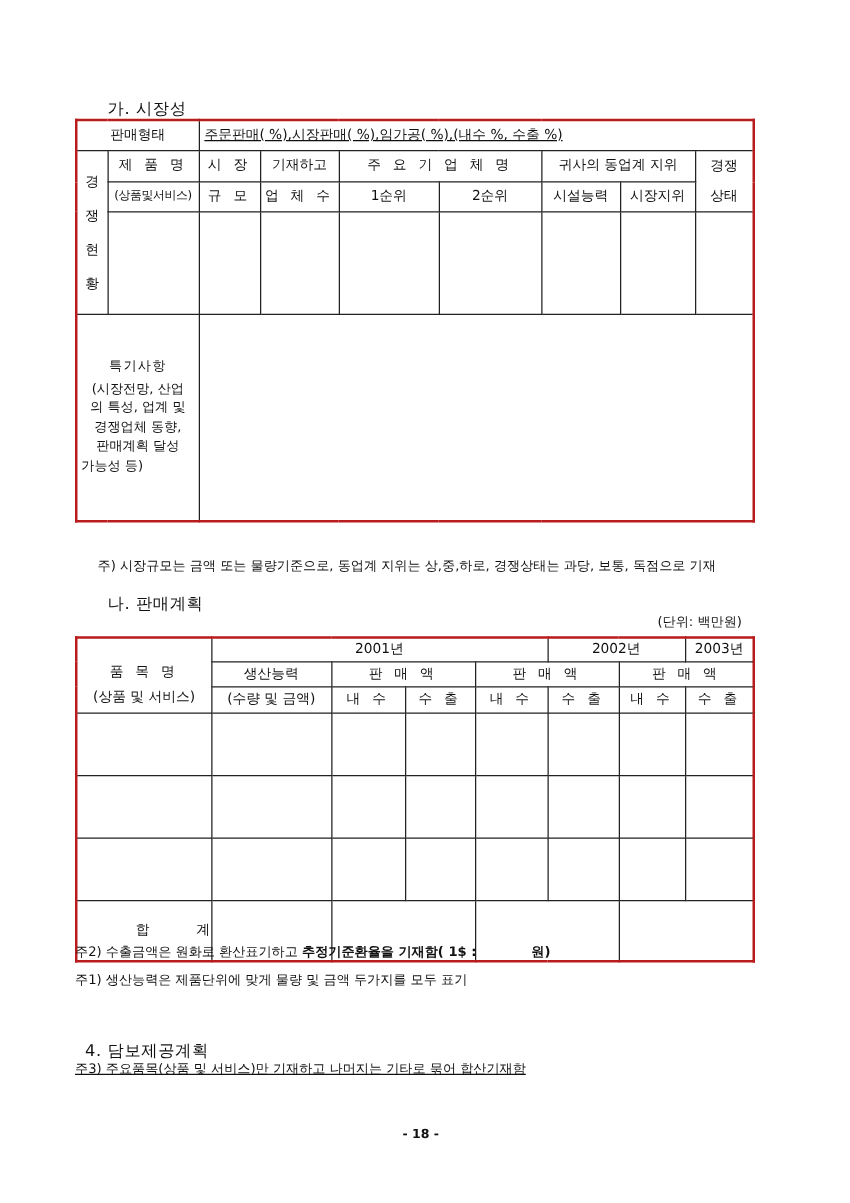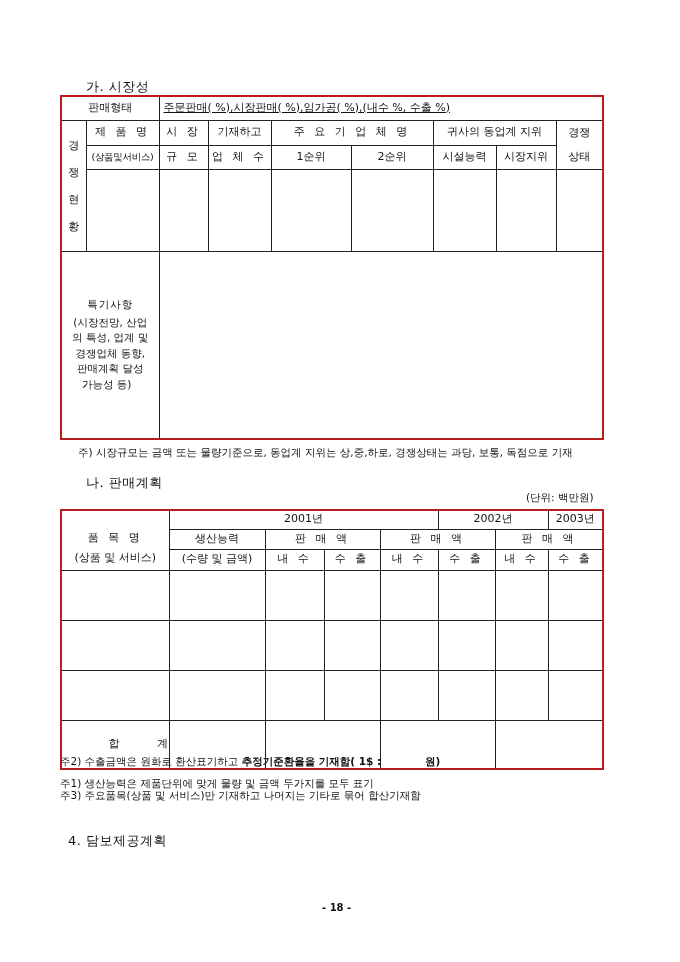--- a/index.html
+++ b/index.html
@@ -70,28 +70,28 @@
   <tr style="height:82px">
     <td></td>
     <td></td>
     <td></td>
     <td></td>
     <td></td>
     <td></td>
     <td></td>
     <td></td>
   </tr>
-  <tr style="height:188px">
+  <tr style="height:166px">
     <td colspan="2" class="special">
       <div style="margin-bottom:2px;letter-spacing:1px">특기사항</div>
       <div>(시장전망, 산업</div>
       <div>의 특성, 업계 및</div>
       <div>경쟁업체 동향,</div>
       <div>판매계획 달성</div>
-      <div style="text-align:left;padding-left:20px">가능성 등)</div>
+      <div style="text-align:left;padding-left:3px">가능성 등)</div>
     </td>
     <td colspan="7"></td>
   </tr>
 </tbody>
   </table>
 
 <div class="abs note" style="left:60px;top:446px;margin-left:18px;">주) 시장규모는 금액 또는 물량기준으로, 동업계 지위는 상,중,하로, 경쟁상태는 과당, 보통, 독점으로 기재</div>
 
 <div class="abs heading" style="left:86px;top:474px;">나. 판매계획</div>
 <div class="abs note" style="left:526px;top:491px;">(단위: 백만원)</div>
@@ -167,17 +167,17 @@
     <td></td>
     <td colspan="2"></td>
     <td colspan="2"></td>
     <td colspan="2"></td>
   </tr>
 </tbody>
   </table>
 
 <div class="abs note" style="left:60px;top:777px;">주1) 생산능력은 제품단위에 맞게 물량 및 금액 두가지를 모두 표기</div>
 <div class="abs note" style="left:60px;top:755px;"><span style="white-space:pre">주2) 수출금액은 원화로 환산표기하고 </span><span class="bold" style="white-space:pre">추정기준환율을 기재함( 1$ :            원)</span></div>
-<div class="abs note" style="left:60px;top:789px;">주3) 주요품목(상품 및 서비스)만 기재하고 나머지는 기타로 묶어 합산기재함</div>
+<div class="abs note" style="left:60px;top:848px;text-decoration:underline;">주3) 주요품목(상품 및 서비스)만 기재하고 나머지는 기타로 묶어 합산기재함</div>
 
 <div class="abs heading" style="left:68px;top:832px;">4. 담보제공계획</div>
 
 <div class="abs bold" style="left:322px;top:902px;font-size:10px;">- 18 -</div>
 
 </body></html>

